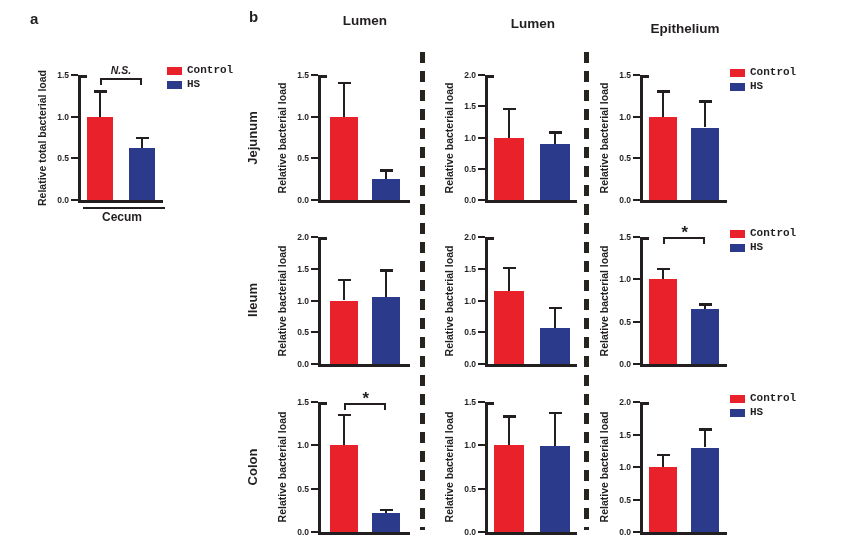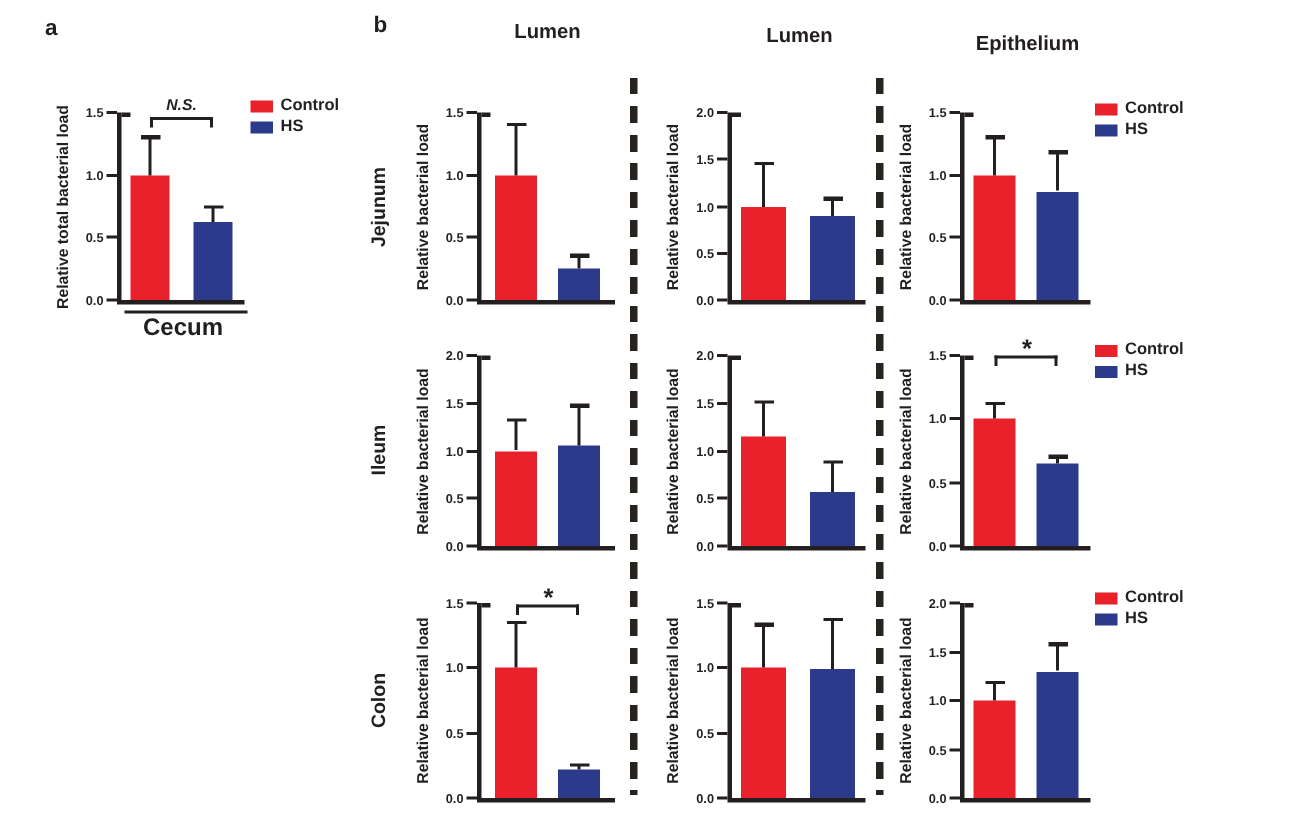--- a/index.html
+++ b/index.html
@@ -20,25 +20,25 @@
             background:repeating-linear-gradient(to bottom,#27231f 0 11px,transparent 11px 19px);}
   #dash-sep-0{left:420px;}
   #dash-sep-1{left:584px;}
   .chart{position:absolute;}
   .abs{position:absolute;}
   .black{background:#231f20;}
   .ylab{position:absolute;transform:translate(-50%,-50%) rotate(-90deg);white-space:nowrap;
         font-weight:bold;font-size:10.5px;}
   .ticklab{position:absolute;text-align:right;font-weight:bold;font-size:8.5px;line-height:10px;}
   .siglab{position:absolute;font-weight:bold;white-space:nowrap;font-style:italic;}
-  .xlab{position:absolute;transform:translateX(-50%);font-weight:bold;font-size:16px;}
+  .xlab{position:absolute;transform:translateX(-50%);font-weight:bold;font-size:12px;}
   .legend{position:absolute;display:flex;flex-direction:column;gap:3px;}
   .legrow{display:flex;align-items:center;gap:5px;}
   .legswatch{width:15px;height:8px;flex:0 0 auto;}
-  .legtext{font-weight:bold;font-size:11px;line-height:11px;}
+  .legtext{font-weight:bold;font-size:11px;line-height:11px;font-family:Liberation Mono, monospace;}
 </style>
 </head>
 <body>
 
 <div class="figure">
   <div class="panel-label" id="panel-a-label">a</div>
   <div class="panel-label" id="panel-b-label">b</div>
 
   <div class="col-title" id="col-title-0">Lumen</div>
   <div class="col-title" id="col-title-1">Lumen</div>

